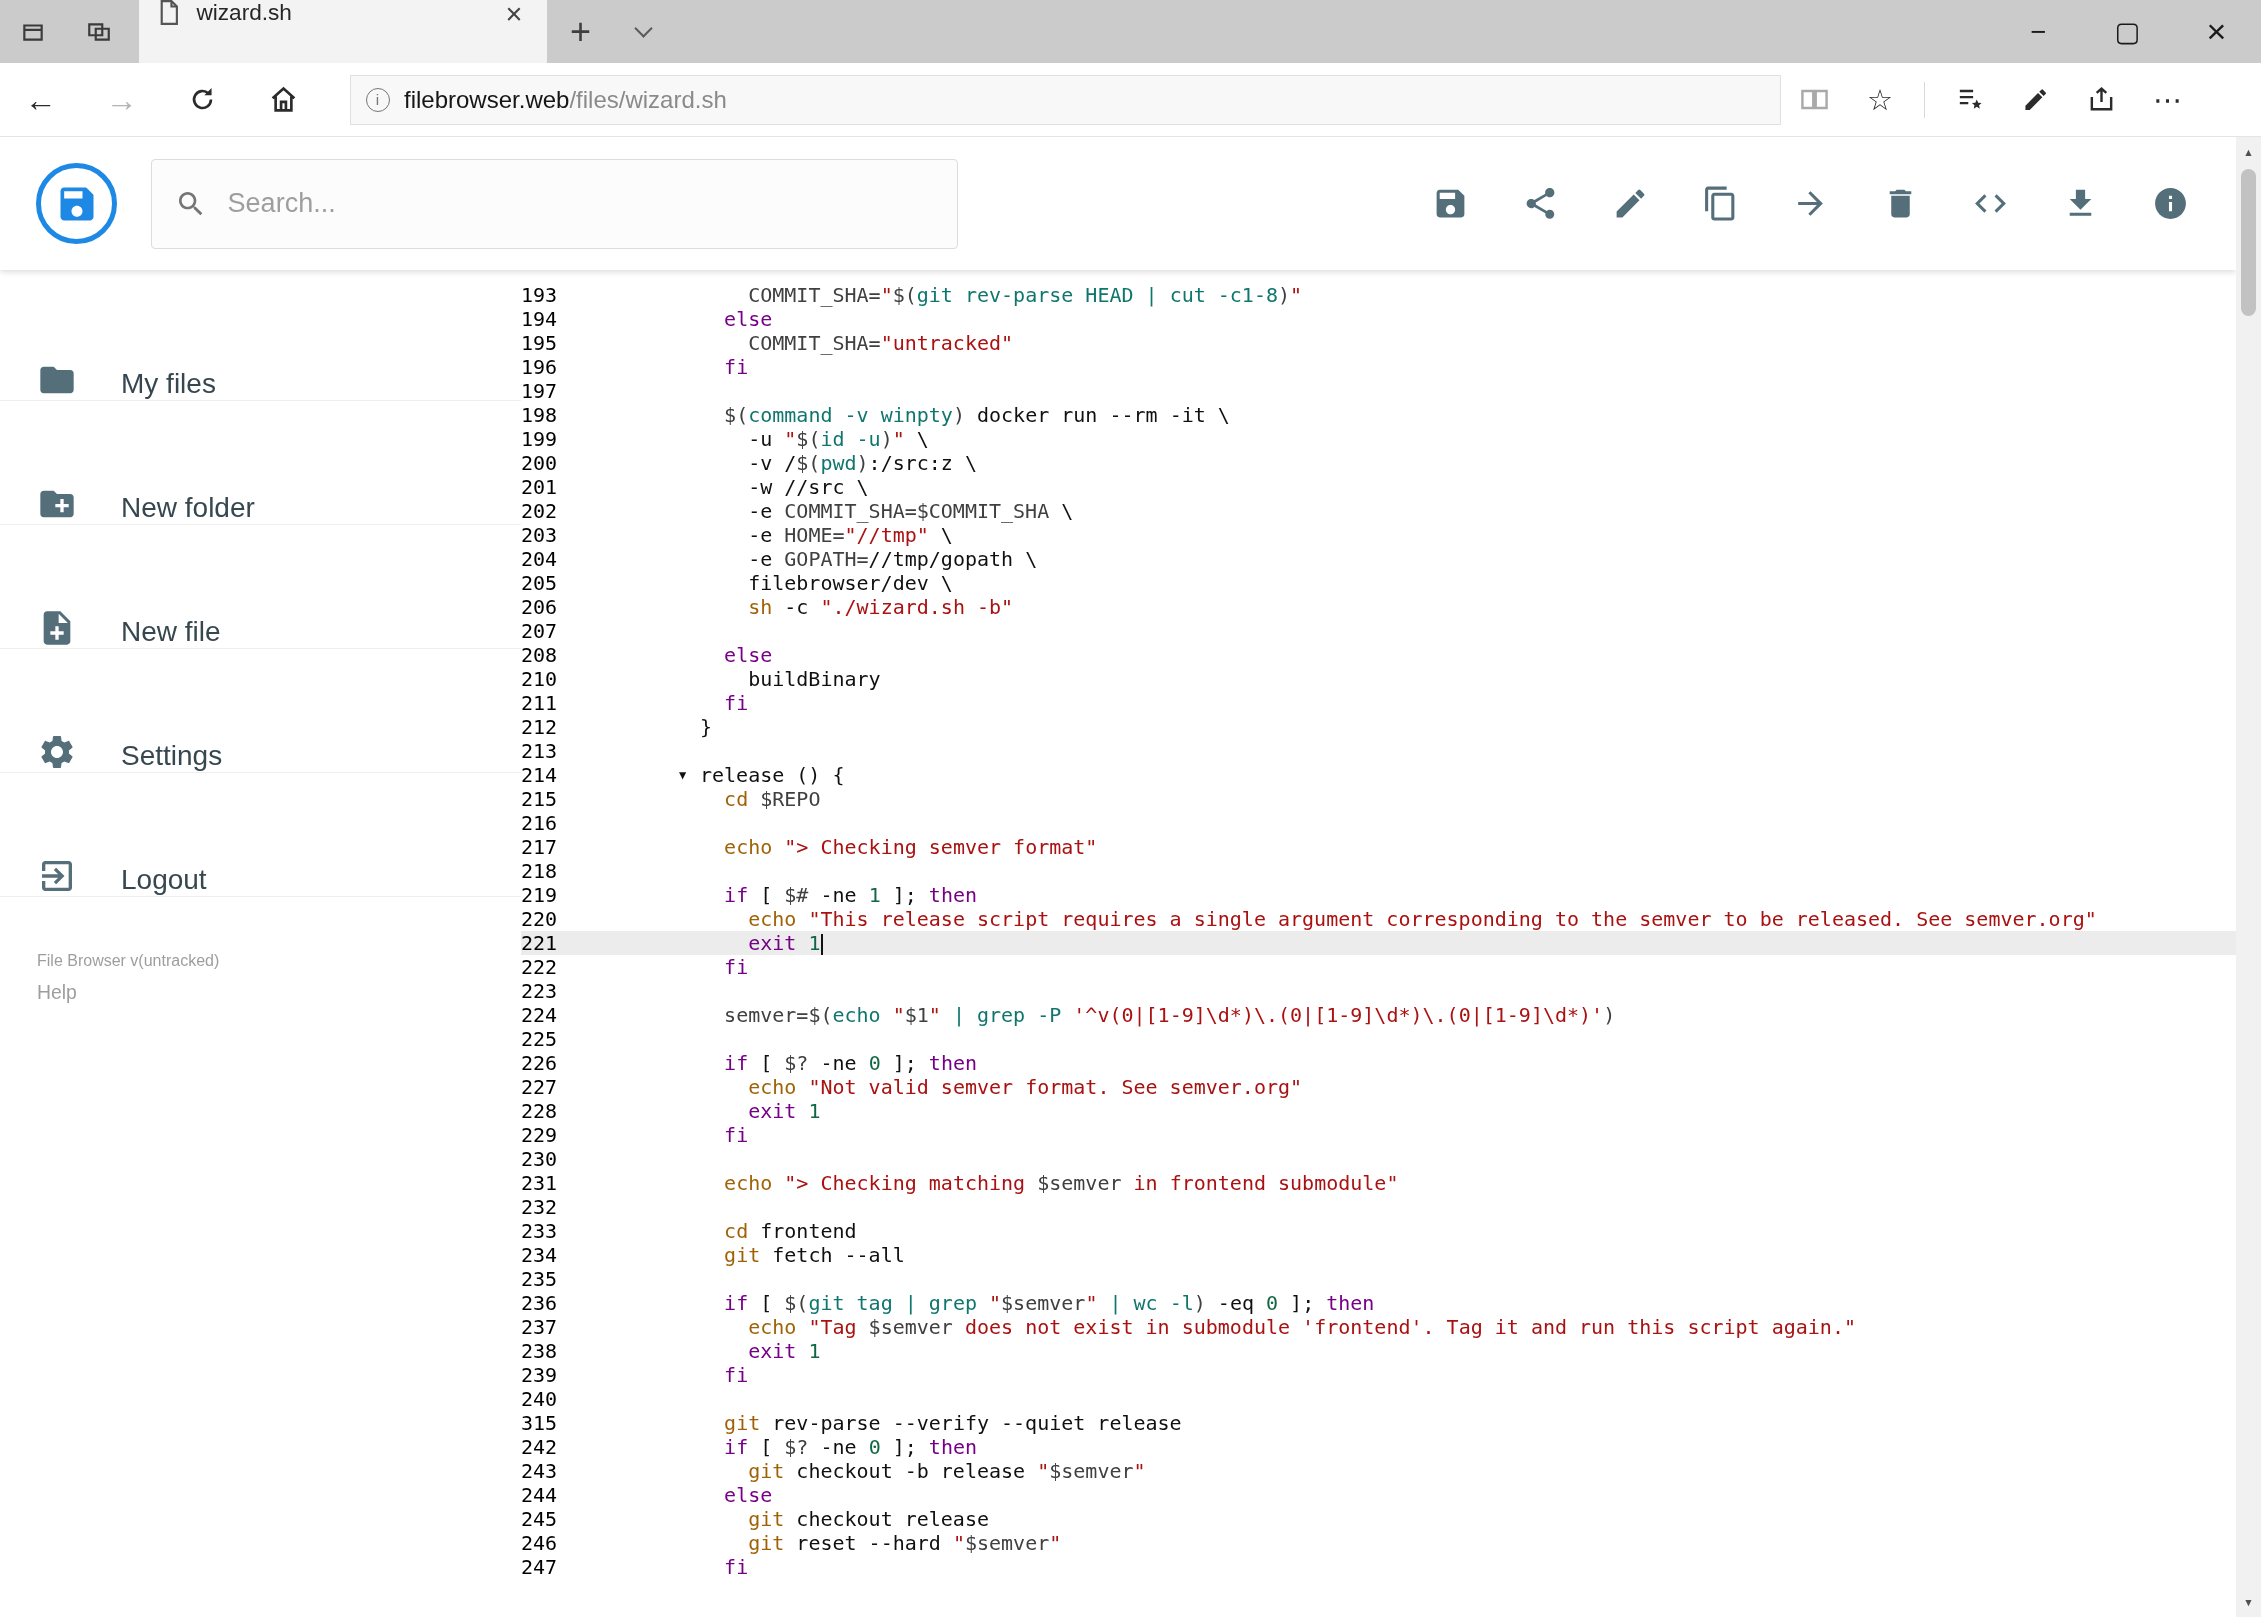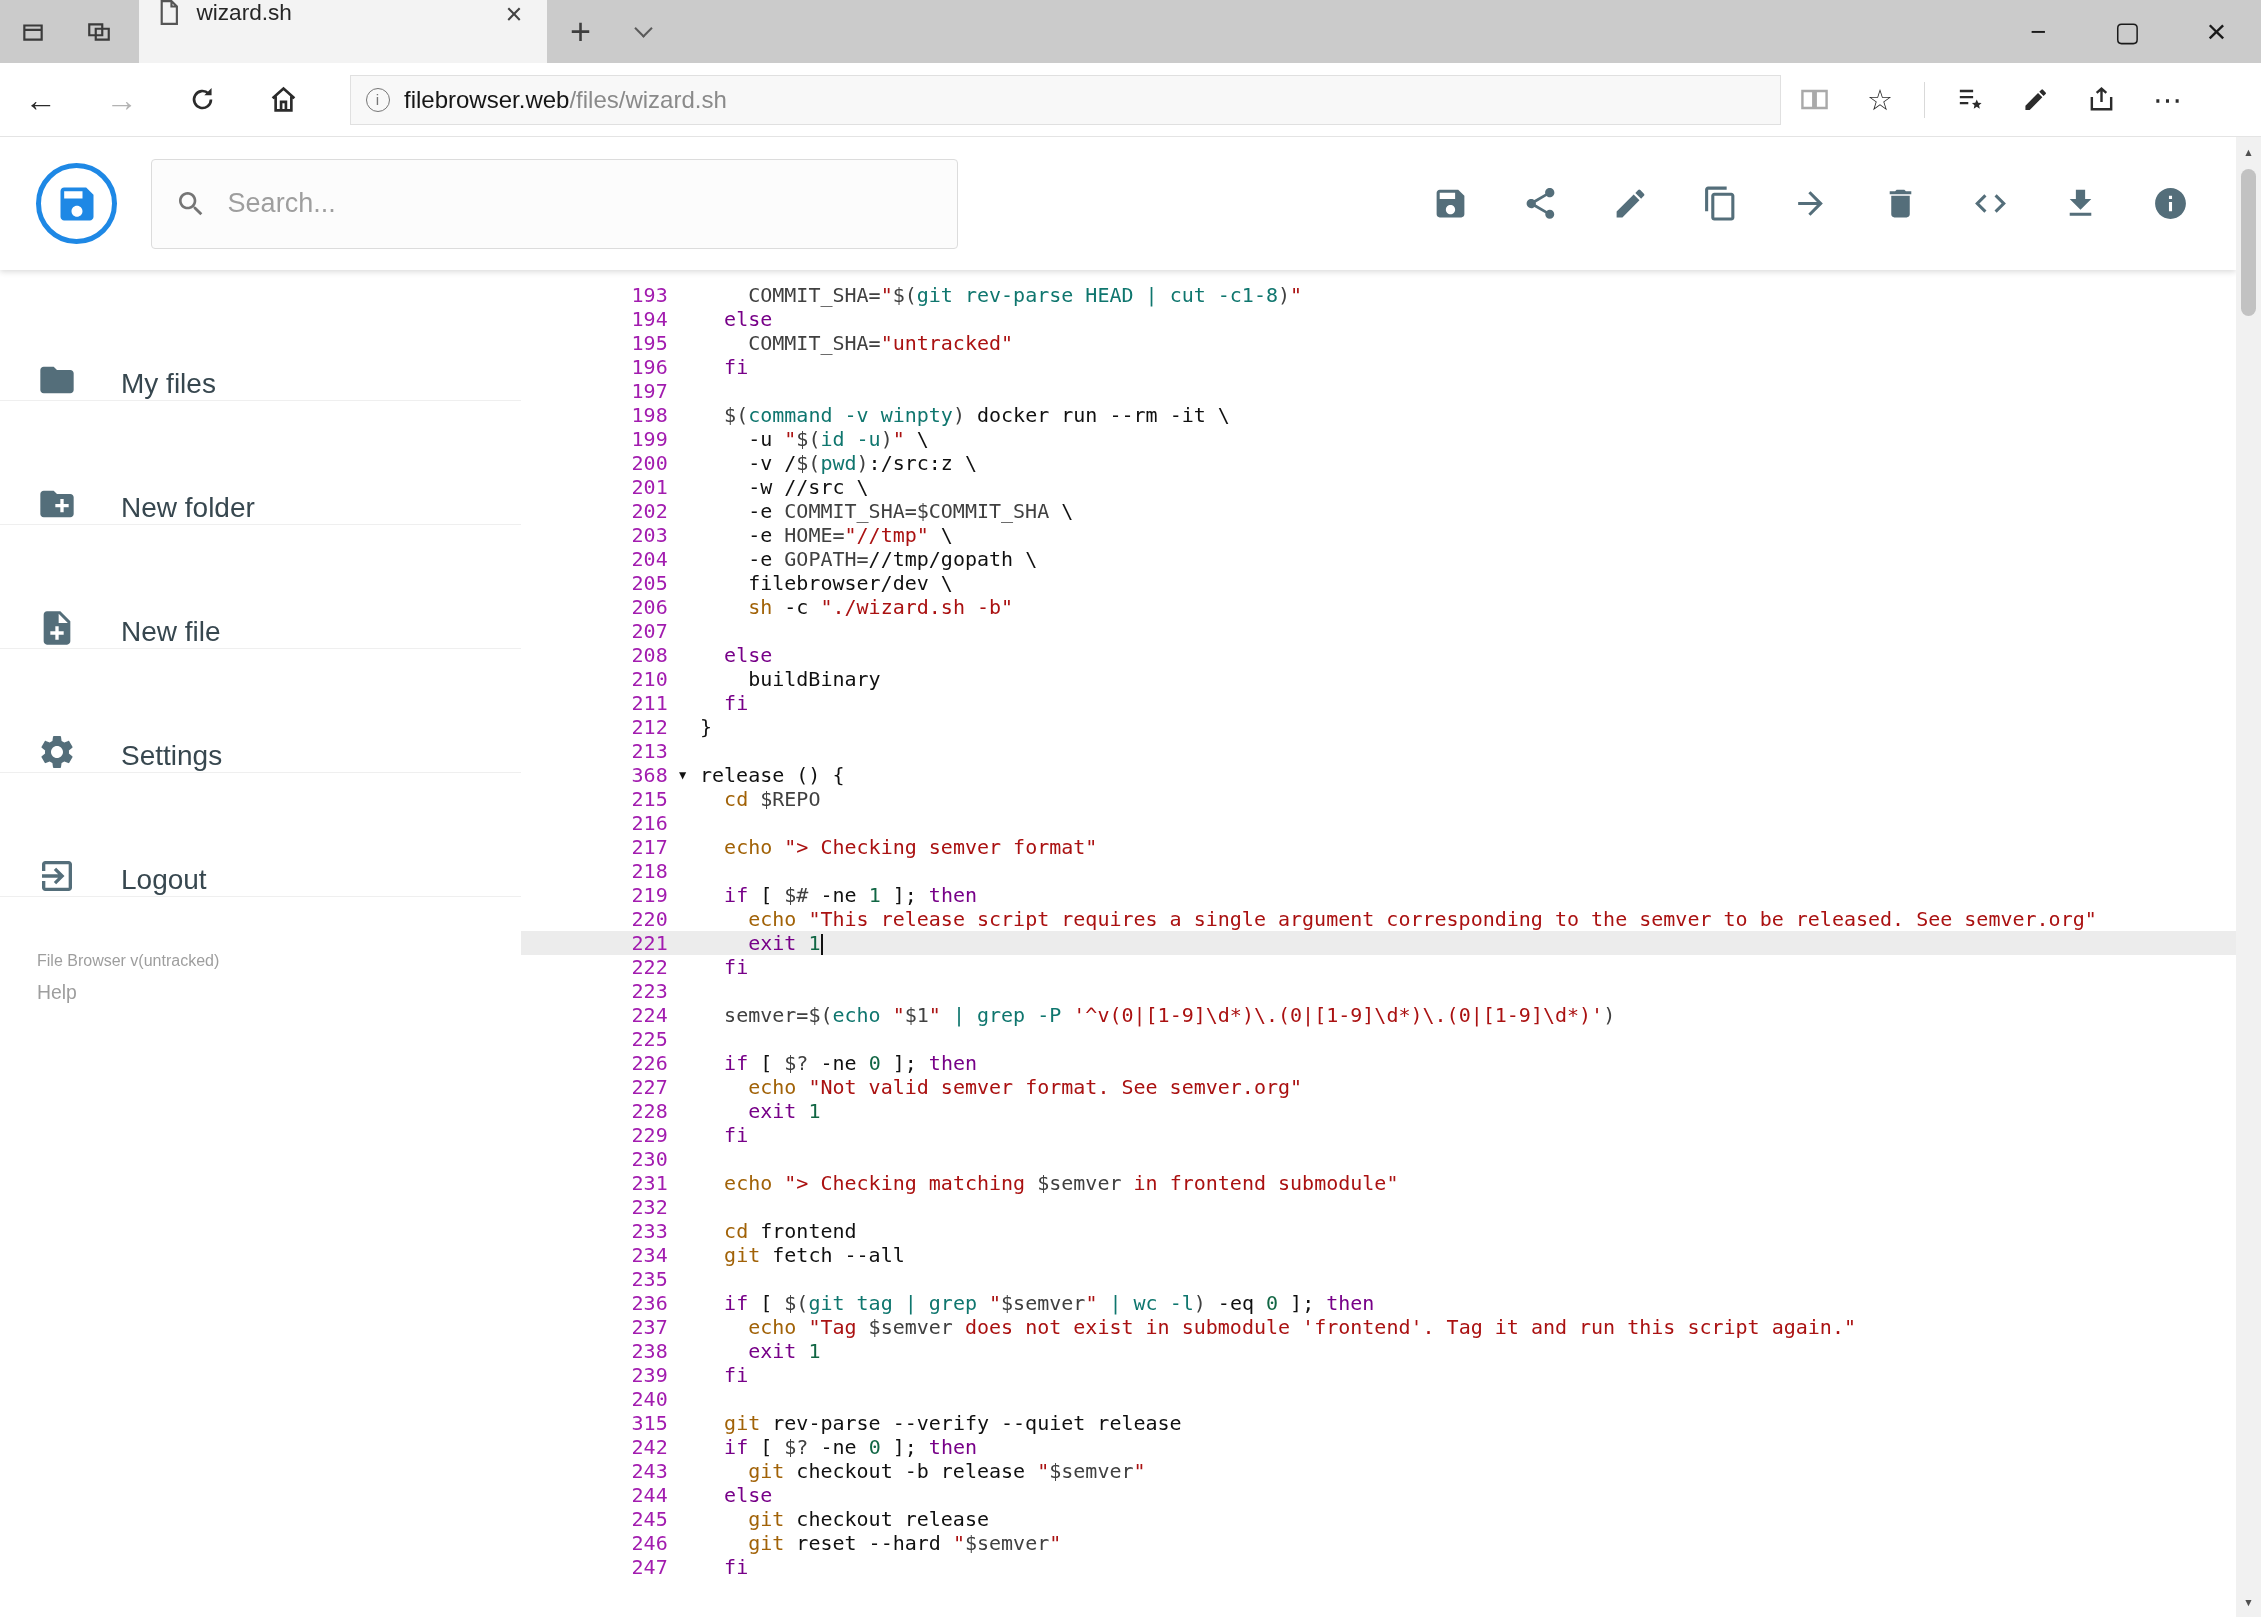--- a/index.html
+++ b/index.html
@@ -46,21 +46,21 @@
   .side-label{font-size:28px;color:#37474f}
   .side-footer{position:absolute;top:682px;left:37px}
   .foot-version{font-size:16px;color:#9e9e9e;margin-bottom:11.3px}
   .foot-help{font-size:19.4px;color:#9e9e9e;cursor:pointer}
 
   
   .editor{position:absolute;left:521px;top:270px;width:1716px;bottom:0;background:#fff;overflow:hidden;font-family:"DejaVu Sans Mono",monospace;font-size:20px;line-height:24px}
   .cm-lines{padding-top:13px}
   .cm-line{display:flex;height:24px;white-space:pre}
   .cm-line.active{background:#ececec}
-  .ln{flex:0 0 158px;width:158px;text-align:right;padding-right:11.3px;color:#a21caf}
+  .ln{flex:0 0 158px;width:158px;padding-right:11.3px;color:#000000}
   .fold{flex:0 0 21px;width:21px;font-size:12px;line-height:24px;color:#111}
   .cd{flex:1;white-space:pre}
   .tk-t{color:#101010}
   .tk-k{color:#770088}
   .tk-b{color:#a16207}
   .tk-s{color:#aa1111}
   .tk-n{color:#116644}
   .tk-v{color:#404040}
   .tk-q{color:#0f766e}
   .caret{display:inline-block;width:1.6px;height:21px;background:#111;vertical-align:text-bottom;margin-left:0.8px}
@@ -268,21 +268,21 @@
       <div class="cm-line"><span class="ln">203</span><span class="fold"></span><span class="cd"><span class="tk-t">    -e </span><span class="tk-v">HOME=</span><span class="tk-s">"//tmp"</span><span class="tk-t"> \</span></span></div>
       <div class="cm-line"><span class="ln">204</span><span class="fold"></span><span class="cd"><span class="tk-t">    -e </span><span class="tk-v">GOPATH=</span><span class="tk-t">//tmp/gopath \</span></span></div>
       <div class="cm-line"><span class="ln">205</span><span class="fold"></span><span class="cd"><span class="tk-t">    filebrowser/dev \</span></span></div>
       <div class="cm-line"><span class="ln">206</span><span class="fold"></span><span class="cd"><span class="tk-t">    </span><span class="tk-b">sh</span><span class="tk-t"> -c </span><span class="tk-s">"./wizard.sh -b"</span></span></div>
       <div class="cm-line"><span class="ln">207</span><span class="fold"></span><span class="cd"></span></div>
       <div class="cm-line"><span class="ln">208</span><span class="fold"></span><span class="cd"><span class="tk-t">  </span><span class="tk-k">else</span></span></div>
       <div class="cm-line"><span class="ln">210</span><span class="fold"></span><span class="cd"><span class="tk-t">    buildBinary</span></span></div>
       <div class="cm-line"><span class="ln">211</span><span class="fold"></span><span class="cd"><span class="tk-t">  </span><span class="tk-k">fi</span></span></div>
       <div class="cm-line"><span class="ln">212</span><span class="fold"></span><span class="cd"><span class="tk-t">}</span></span></div>
       <div class="cm-line"><span class="ln">213</span><span class="fold"></span><span class="cd"></span></div>
-      <div class="cm-line"><span class="ln">368</span><span class="fold">▼</span><span class="cd"><span class="tk-t">release () {</span></span></div>
+      <div class="cm-line"><span class="ln">214</span><span class="fold">▼</span><span class="cd"><span class="tk-t">release () {</span></span></div>
       <div class="cm-line"><span class="ln">215</span><span class="fold"></span><span class="cd"><span class="tk-t">  </span><span class="tk-b">cd</span><span class="tk-t"> </span><span class="tk-v">$REPO</span></span></div>
       <div class="cm-line"><span class="ln">216</span><span class="fold"></span><span class="cd"></span></div>
       <div class="cm-line"><span class="ln">217</span><span class="fold"></span><span class="cd"><span class="tk-t">  </span><span class="tk-b">echo</span><span class="tk-t"> </span><span class="tk-s">"&gt; Checking semver format"</span></span></div>
       <div class="cm-line"><span class="ln">218</span><span class="fold"></span><span class="cd"></span></div>
       <div class="cm-line"><span class="ln">219</span><span class="fold"></span><span class="cd"><span class="tk-t">  </span><span class="tk-k">if</span><span class="tk-t"> [ </span><span class="tk-v">$#</span><span class="tk-t"> -ne </span><span class="tk-n">1</span><span class="tk-t"> ]; </span><span class="tk-k">then</span></span></div>
       <div class="cm-line"><span class="ln">220</span><span class="fold"></span><span class="cd"><span class="tk-t">    </span><span class="tk-b">echo</span><span class="tk-t"> </span><span class="tk-s">"This release script requires a single argument corresponding to the semver to be released. See semver.org"</span></span></div>
       <div class="cm-line active"><span class="ln">221</span><span class="fold"></span><span class="cd"><span class="tk-t">    </span><span class="tk-k">exit</span><span class="tk-t"> </span><span class="tk-n">1</span><span class="caret"></span></span></div>
       <div class="cm-line"><span class="ln">222</span><span class="fold"></span><span class="cd"><span class="tk-t">  </span><span class="tk-k">fi</span></span></div>
       <div class="cm-line"><span class="ln">223</span><span class="fold"></span><span class="cd"></span></div>
       <div class="cm-line"><span class="ln">224</span><span class="fold"></span><span class="cd"><span class="tk-t">  </span><span class="tk-v">semver=$(</span><span class="tk-q">echo </span><span class="tk-s">"</span><span class="tk-v">$1</span><span class="tk-s">"</span><span class="tk-q"> | grep -P </span><span class="tk-s">'^v(0|[1-9]\d*)\.(0|[1-9]\d*)\.(0|[1-9]\d*)'</span><span class="tk-v">)</span></span></div>

